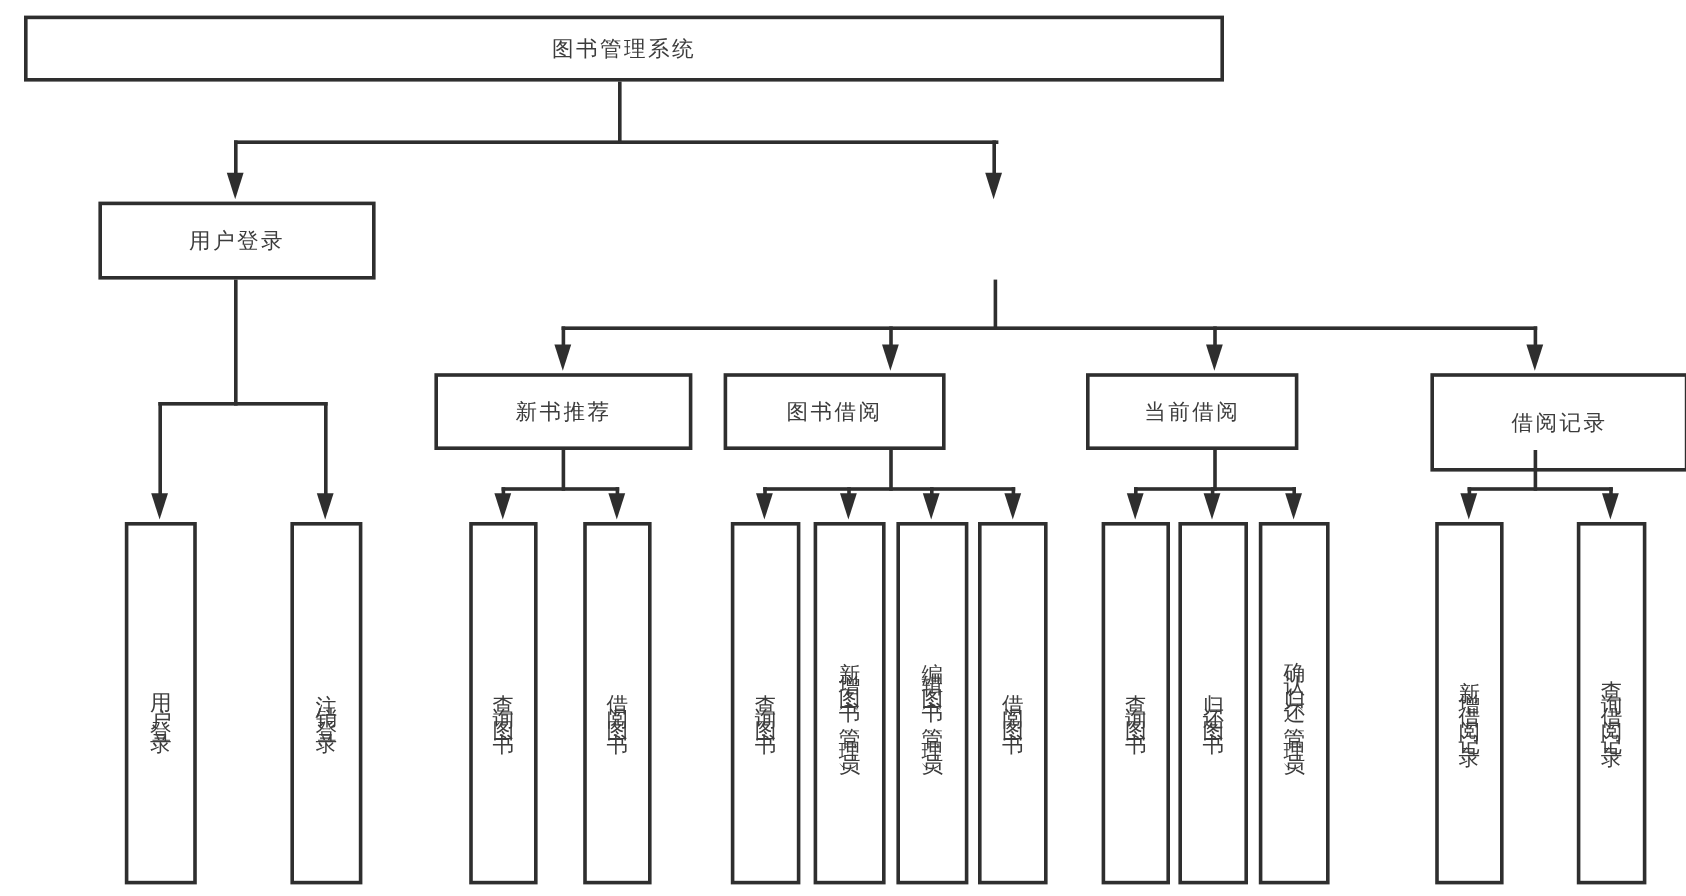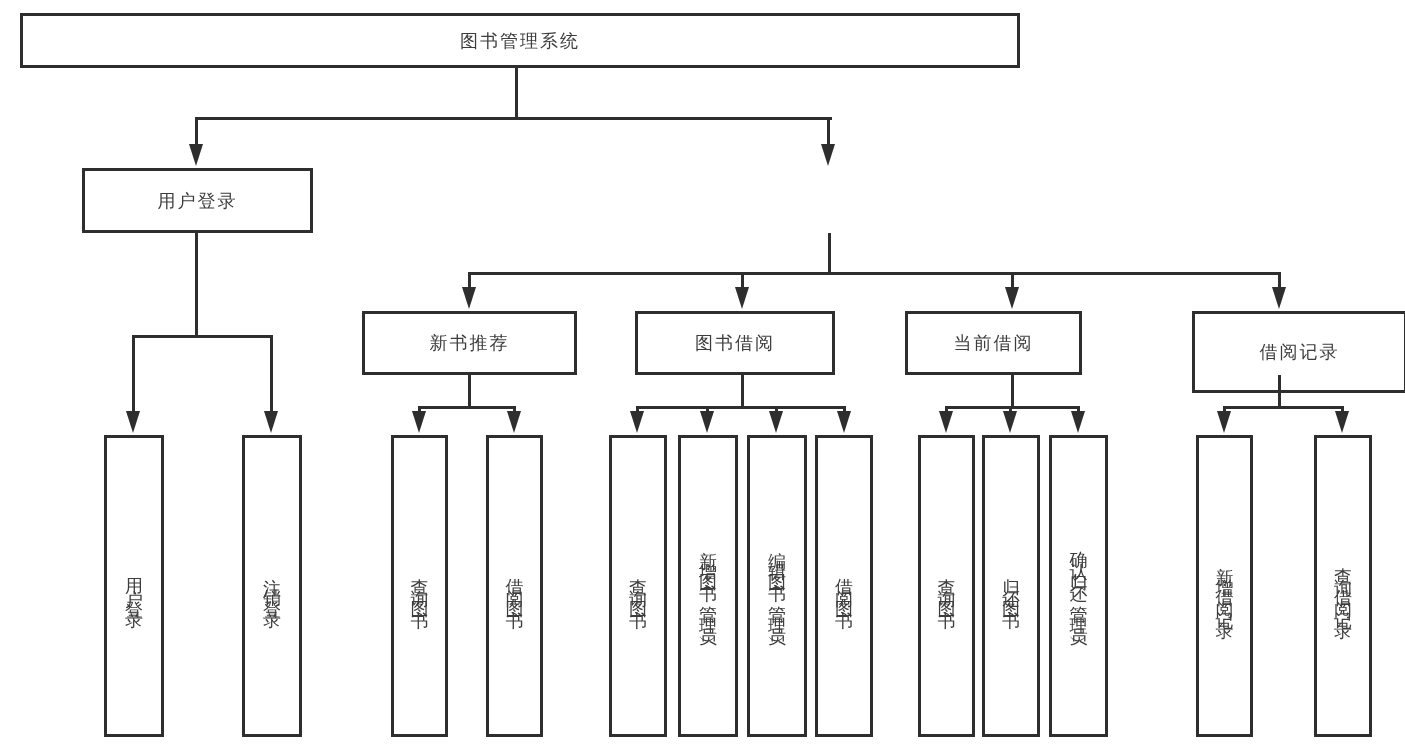--- a/index.html
+++ b/index.html
@@ -88,21 +88,21 @@
   <div class="vl" style="left:1011px;top:272px;width:3px;height:17px"></div>
   <div class="vl" style="left:1278px;top:272px;width:3px;height:17px"></div>
   <div class="arr" style="left:462px;top:287px"></div>
   <div class="arr" style="left:735px;top:287px"></div>
   <div class="arr" style="left:1005px;top:287px"></div>
   <div class="arr" style="left:1272px;top:287px"></div>
 
   <div class="box h" style="left:362px;top:311px;width:215px;height:64px">
     <span>新书推荐</span>
   </div>
-  <div class="box h" style="left:635px;top:311px;width:200px;height:64px">
+  <div class="box h" style="left:603px;top:311px;width:185px;height:64px">
     <span>图书借阅</span>
   </div>
   <div class="box h" style="left:905px;top:311px;width:177px;height:64px">
     <span>当前借阅</span>
   </div>
   <div class="box h" style="left:1192px;top:311px;width:215px;height:82px">
     <span>借阅记录</span>
   </div>
 
   <div class="vl" style="left:468px;top:375px;width:3px;height:34px"></div>

